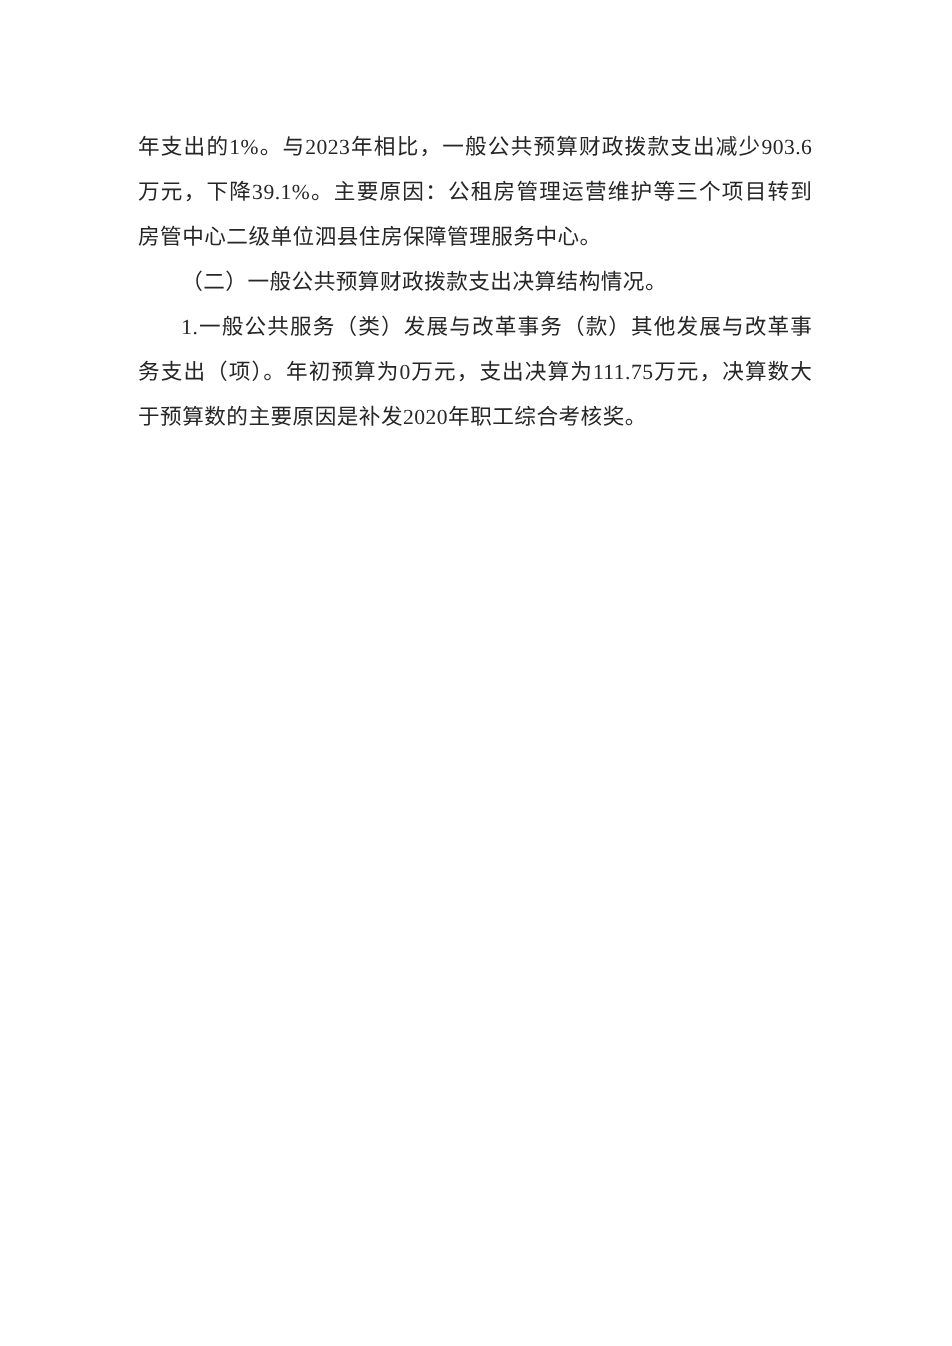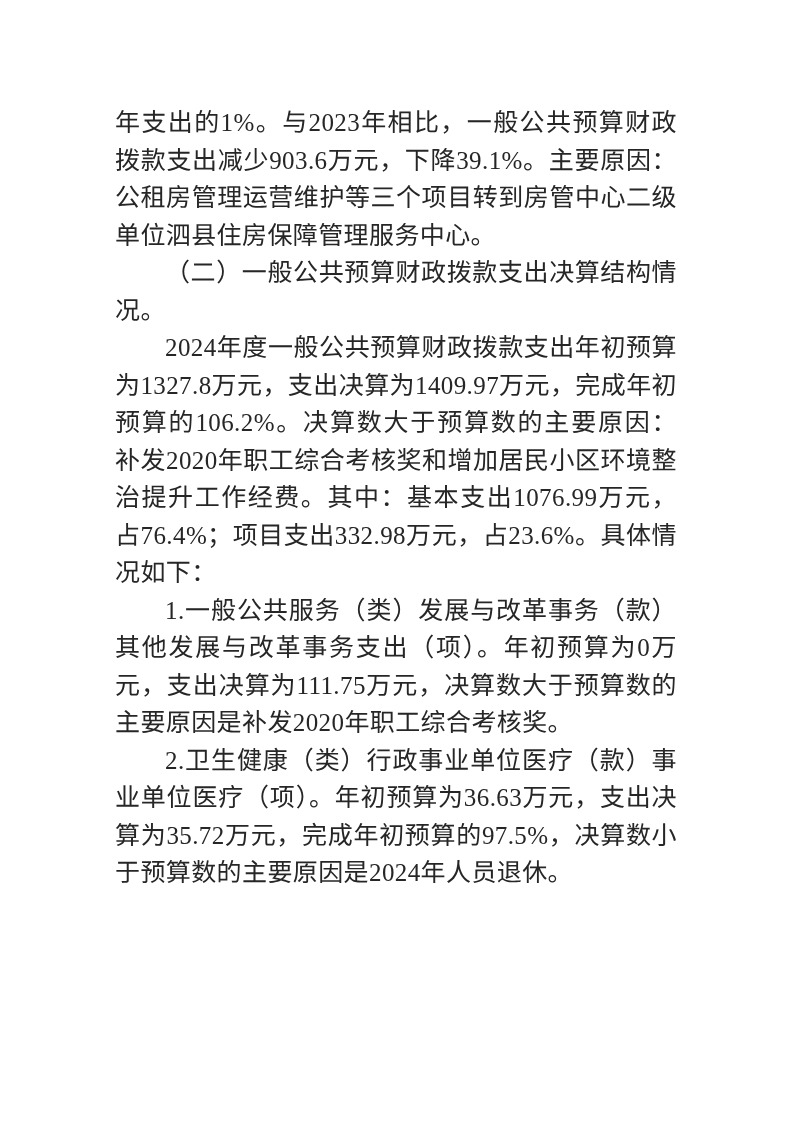--- a/index.html
+++ b/index.html
@@ -17,21 +17,21 @@
     color: #262626;
   }
   .content {
     position: absolute;
     left: 115px;
     top: 104px;
     width: 562px;
   }
   .para {
     margin: 0;
-    font-size: 25px;
+    font-size: 18px;
     line-height: 37.5px;
     text-align: justify;
     text-align-last: left;
     text-indent: 2em;
     letter-spacing: 0.4px;
     word-break: break-all;
   }
   .para.no-indent {
     text-indent: 0;
   }
@@ -44,20 +44,18 @@
 
 <div class="page">
   <div class="content">
 
     <p class="para no-indent"><span>年支出的1%。与2023年相比，一般公共预算财政拨款支出减少903.6万元，下降39.1%。主要原因：公租房管理运营维护等三个项目转到房管中心二级单位泗县住房保障管理服务中心。</span></p>
 
     <p class="para"><span class="b">（二）一般公共预算财政拨款支出决算结构情况。</span></p>
 
 
 
-    <p class="para"><span>2024年度一般公共预算财政拨款支出年初预算为1327.8万元，支出决算为1409.97万元，完成年初预算的106.2%。决算数大于预算数的主要原因：补发2020年职工综合考核奖和增加居民小区环境整治提升工作经费。其中：基本支出1076.99万元，占76.4%；项目支出332.98万元，占23.6%。具体情况如下：</span></p>
 
     <p class="para"><span class="b">1.一般公共服务（类）发展与改革事务（款）其他发展与改革事务支出（项）。</span><span>年初预算为0万元，支出决算为111.75万元，决算数大于预算数的主要原因是补发2020年职工综合考核奖。</span></p>
 
-    <p class="para"><span class="b">2.卫生健康（类）行政事业单位医疗（款）事业单位医疗（项）。</span><span>年初预算为36.63万元，支出决算为35.72万元，完成年初预算的97.5%，决算数小于预算数的主要原因是2024年人员退休。</span></p>
 
   </div>
 </div>
 
 </body></html>

